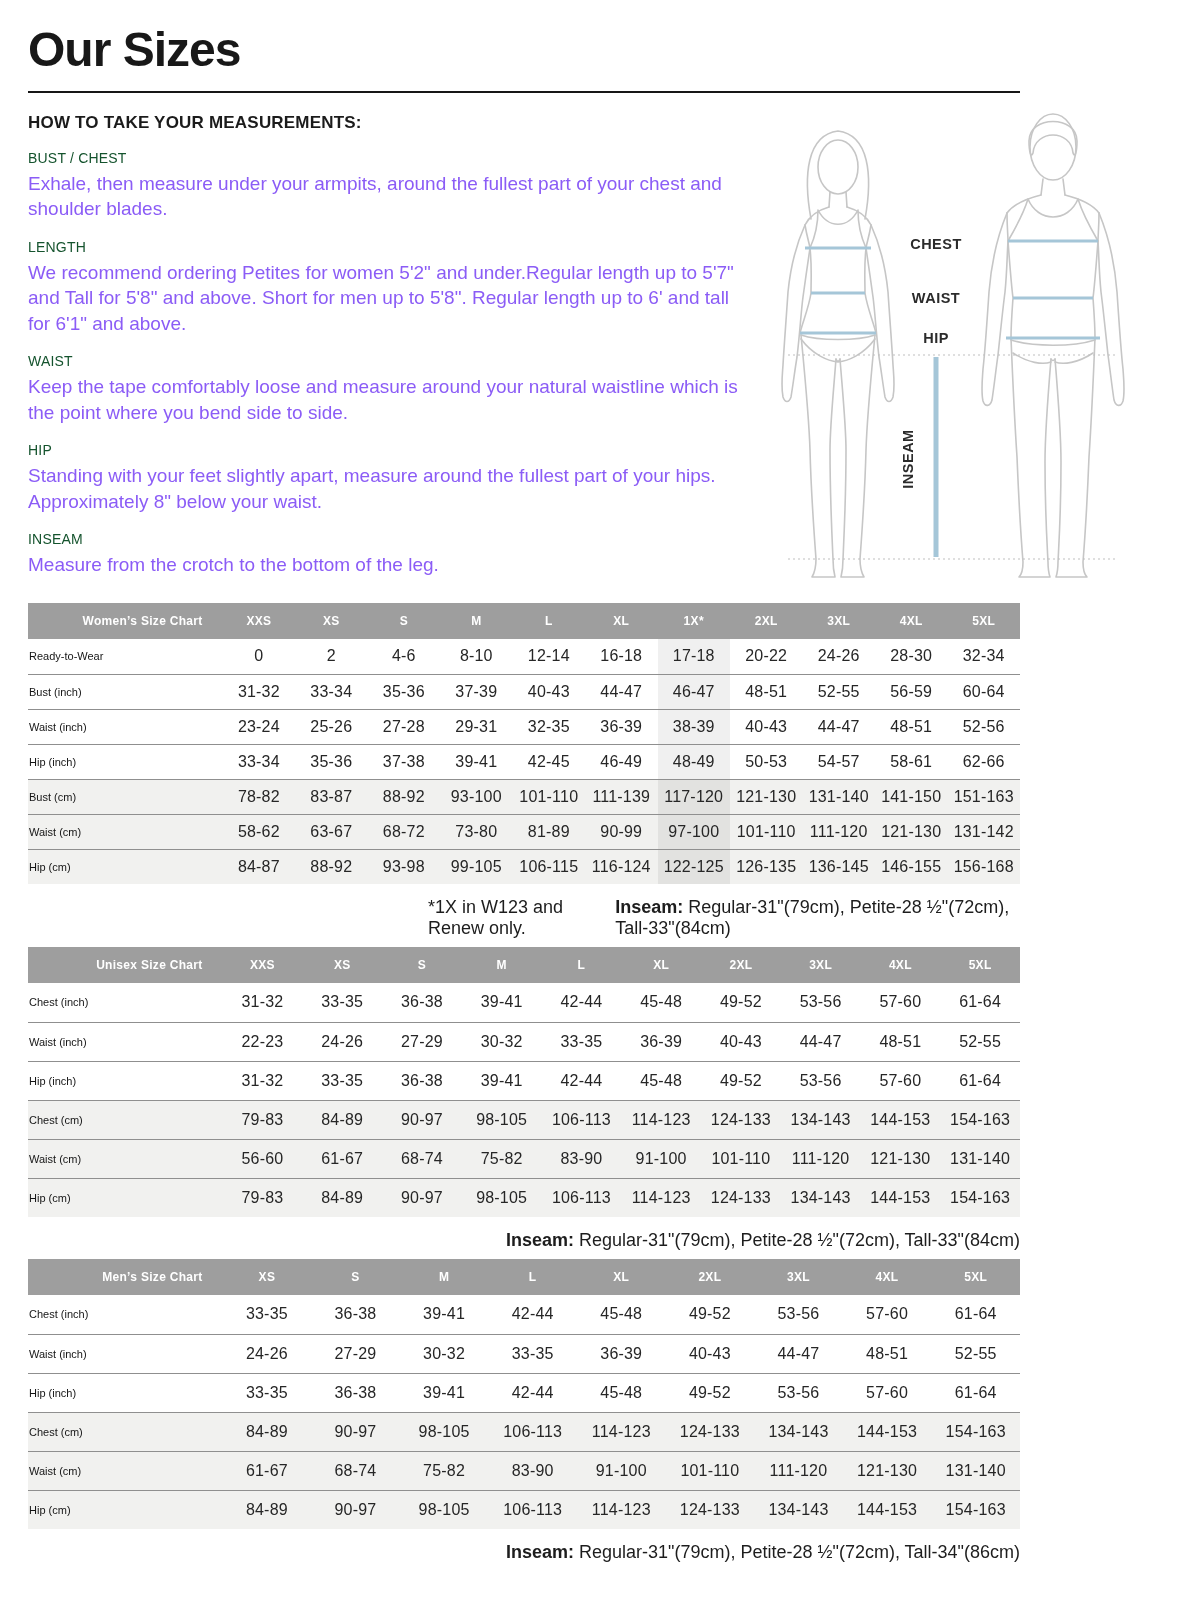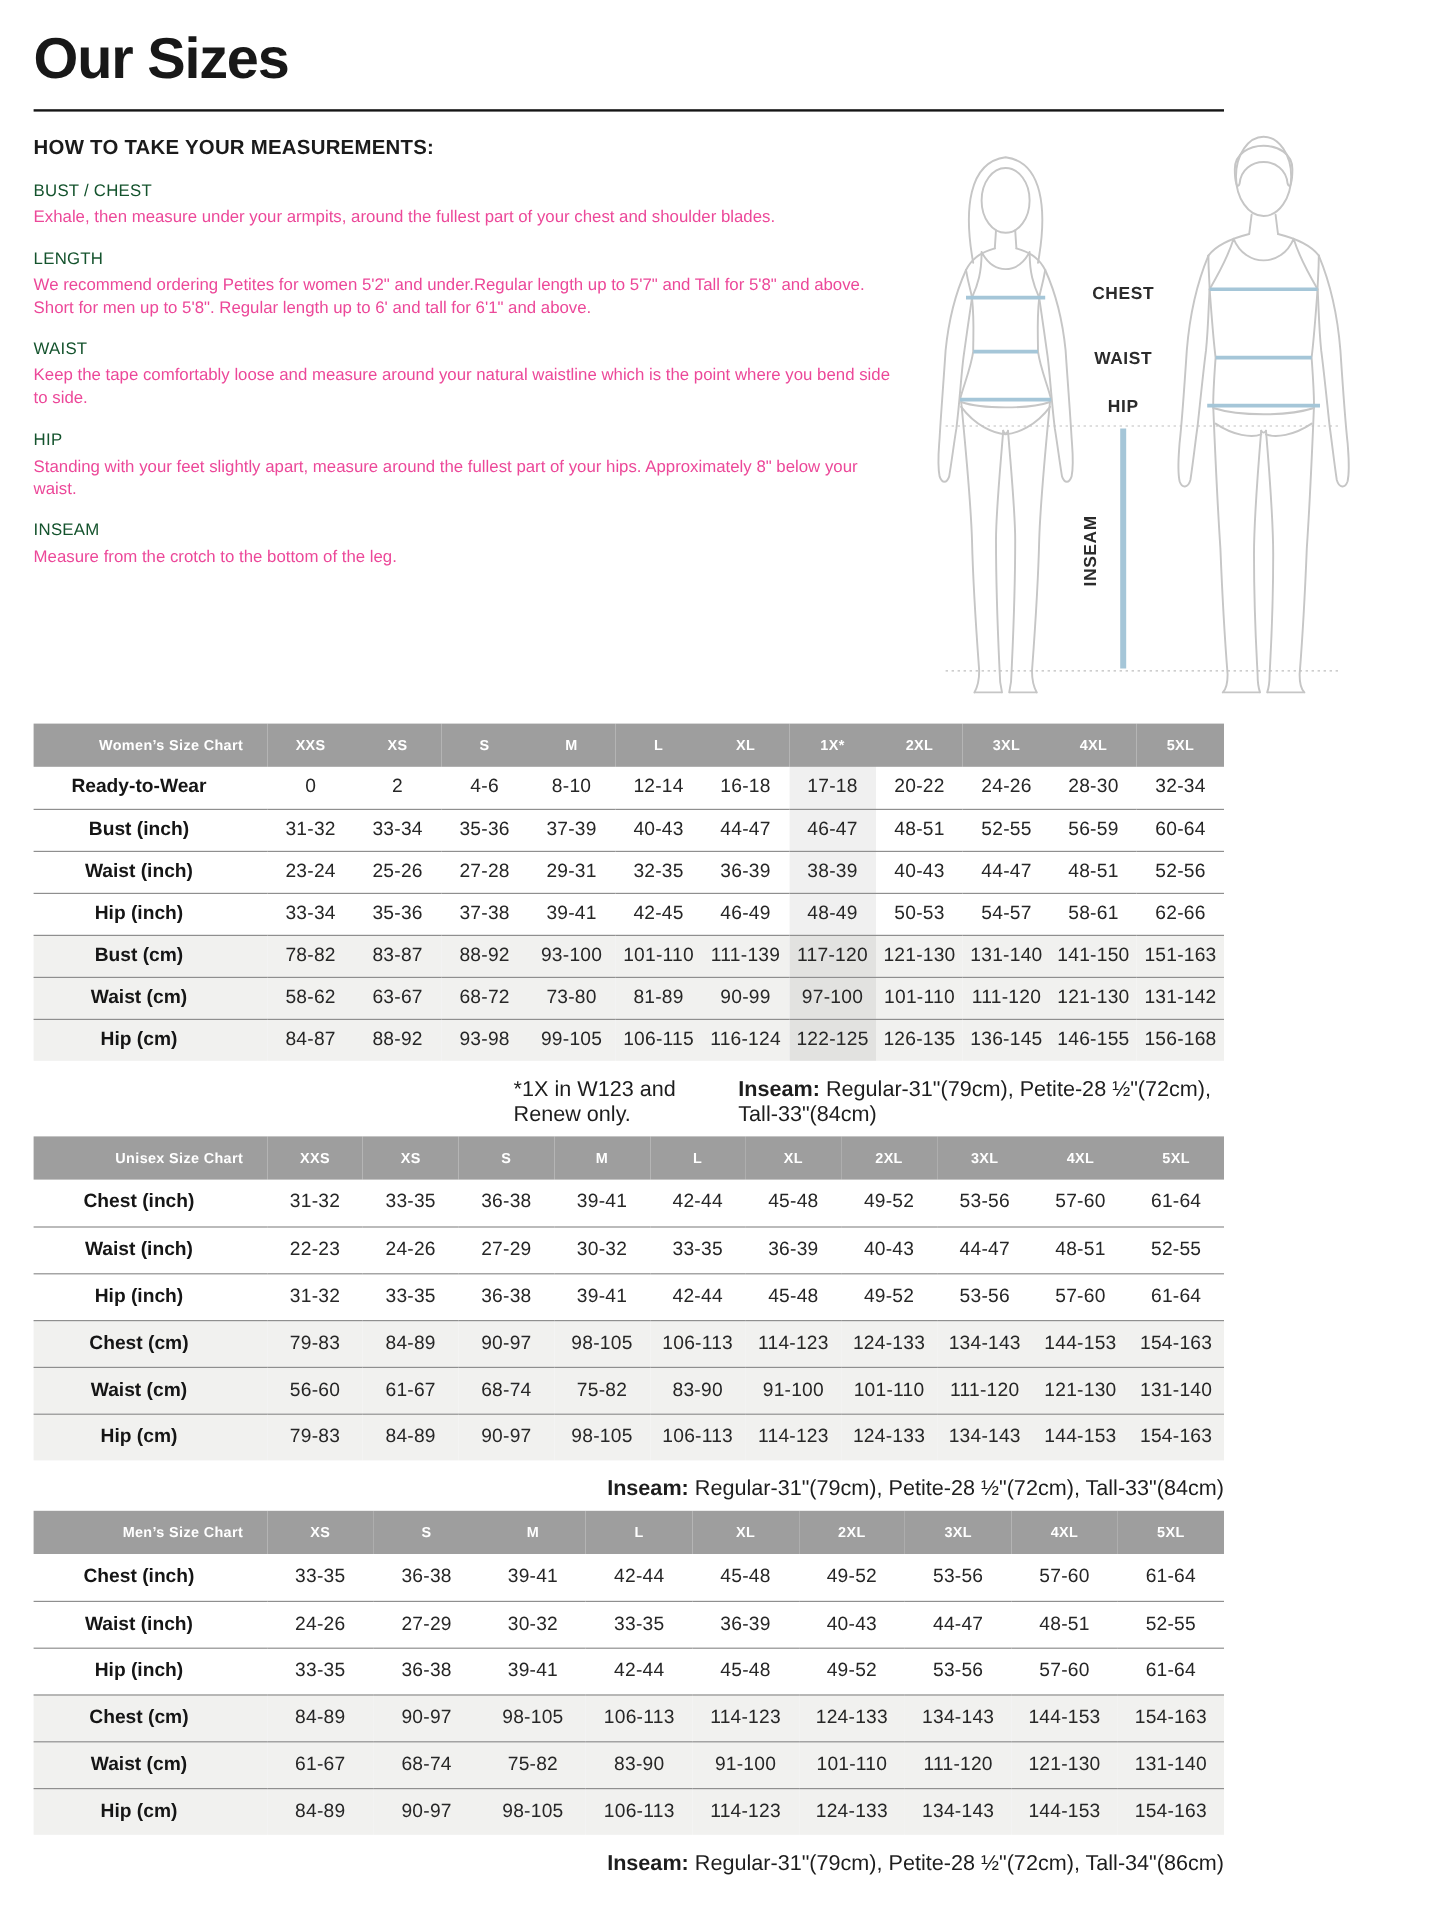--- a/index.html
+++ b/index.html
@@ -6,31 +6,31 @@
   body{width:1200px;font-family:"Liberation Sans",sans-serif;color:#222;}
   .page{box-sizing:border-box;width:1048px;padding:22px 28px 18px;}
 
   h1.title{font-size:48px;font-weight:800;color:#181818;margin:0;letter-spacing:-1px;}
   .title-rule{border:none;border-top:2px solid #161616;margin:14px 0 0;}
 
   .content-row{display:flex;margin-top:20px;}
   .instructions{width:715px;flex:none;}
   .instr-heading{font-size:17px;font-weight:800;color:#1b1b1b;margin:0 0 16px;letter-spacing:.2px;}
   .section h3{font-size:14px;font-weight:400;color:#14532d;margin:17px 0 5px;letter-spacing:.2px;}
-  .section p{font-size:14px;color:#ec4899;margin:0;line-height:1.34;}
+  .section p{font-size:19px;color:#8b5cf6;margin:0;line-height:1.34;}
 
   .figure-wrap{flex:1;display:flex;justify-content:flex-end;margin-top:-6px;}
   svg text.meas-label{font-family:"Liberation Sans",sans-serif;font-size:14.5px;font-weight:700;fill:#2b2b2b;letter-spacing:.5px;}
 
   .size-table{width:100%;border-collapse:collapse;table-layout:fixed;}
   .size-table.first{margin-top:24px;}
   .size-table th:first-child{width:17.5%;}
   .size-table thead th{background:var(--table-header,#9e9e9e);color:#fff;font-size:12px;font-weight:700;height:34px;letter-spacing:.3px;text-align:center;}
   .size-table thead th.t-title{text-align:right;padding-right:20px;}
-  .size-table tbody th{text-align:center;padding-right:20px;font-weight:700;font-size:16px;color:#151515;}
+  .size-table tbody th{text-align:left;padding-right:20px;font-weight:400;font-size:11px;color:#151515;}
   .size-table td{text-align:center;font-size:16px;color:#262626;letter-spacing:.2px;}
   .size-table tbody tr{height:35px;}
   .size-table.tall tbody tr{height:39px;}
   .size-table tbody tr + tr{border-top:1px solid #8f8f8f;}
   .size-table tbody tr.cm{background:var(--row-stripe,#f1f1ef);}
   .size-table td.hl{background:var(--highlight,rgba(0,0,0,0.06));}
 
   .footnote{display:flex;justify-content:flex-end;font-size:18px;color:#1d1d1d;margin:13px 0 8px;}
   .footnote.with-left{justify-content:space-between;}
   .footnote .fn-left{margin-left:400px;}

